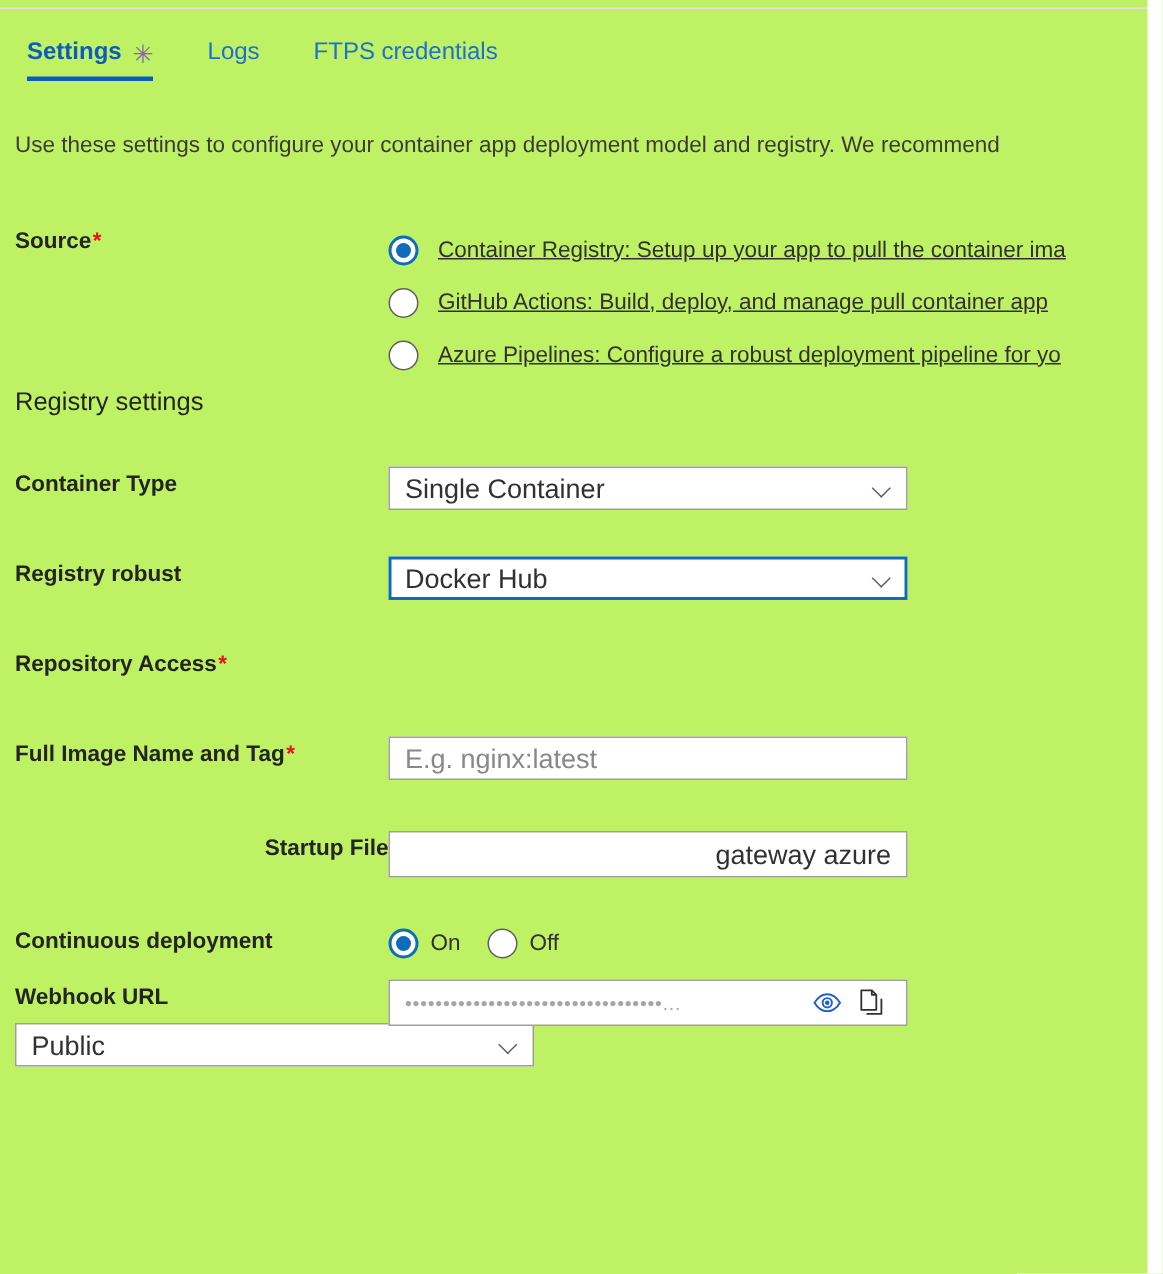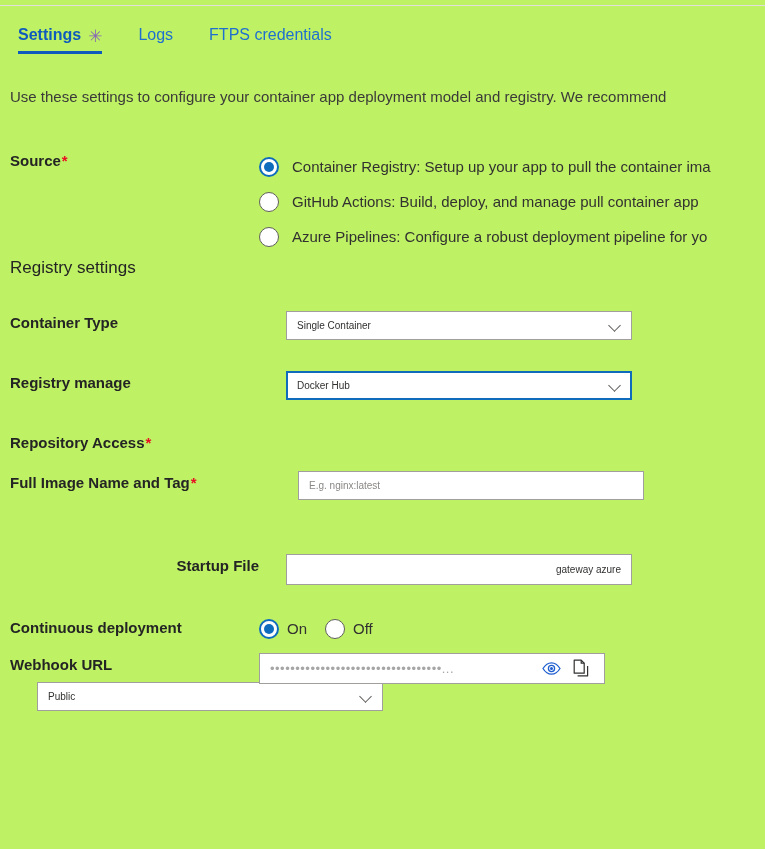--- a/index.html
+++ b/index.html
@@ -107,21 +107,21 @@
     white-space: nowrap;
   }
   .req {
     color: #e81123;
     font-weight: bold;
     margin-left: 1px;
   }
   .row-control { flex: 1 1 auto; }
 
   
-  .radio-list { display: block; }
+  .radio-list { display: block; text-decoration: underline; }
   .radio-item {
     display: flex;
     align-items: center;
     height: 35px;
     cursor: pointer;
     white-space: nowrap;
   }
   .radio {
     flex: 0 0 auto;
     width: 20px;
@@ -167,24 +167,23 @@
   .field {
     position: relative;
     width: 346px;
     height: 29px;
     box-sizing: border-box;
     border: 1px solid #a19f9d;
     background: #ffffff;
     display: flex;
     align-items: center;
     padding: 0 10px;
-    font-size: 10px;
+    font-size: 18px;
     color: #323130;
     cursor: pointer;
-    margin-left: 27px;
   }
   .field.focused {
     border: 2px solid #0f6cbd;
     padding: 0 9px;
   }
   .field .value {
     flex: 1 1 auto;
     white-space: nowrap;
     overflow: hidden;
     text-overflow: ellipsis;
@@ -305,42 +304,42 @@
     <div class="row-label">Container Type</div>
     <div class="row-control">
       <div class="field">
         <span class="value">Single Container</span>
         <span class="chev"></span>
       </div>
     </div>
   </div>
 
   <div class="row" style="top:371px;">
-    <div class="row-label">Registry manage</div>
+    <div class="row-label">Registry robust</div>
     <div class="row-control">
       <div class="field focused">
         <span class="value">Docker Hub</span>
         <span class="chev"></span>
       </div>
     </div>
   </div>
 
   <div class="row" style="top:431px;flex-direction:column;">
     <div class="row-label">
       <span>Repository Access</span><span class="req">*</span>
     </div>
     <div class="row-control">
       <div class="field">
         <span class="value">Public</span>
         <span class="chev"></span>
       </div>
     </div>
   </div>
 
-  <div class="row" style="top:471px;gap:12px;">
+  <div class="row" style="top:491px;">
     <div class="row-label">
       <span>Full Image Name and Tag</span><span class="req">*</span>
     </div>
     <div class="row-control">
       <div class="field">
         <span class="value placeholder">E.g. nginx:latest</span>
       </div>
     </div>
   </div>
 

